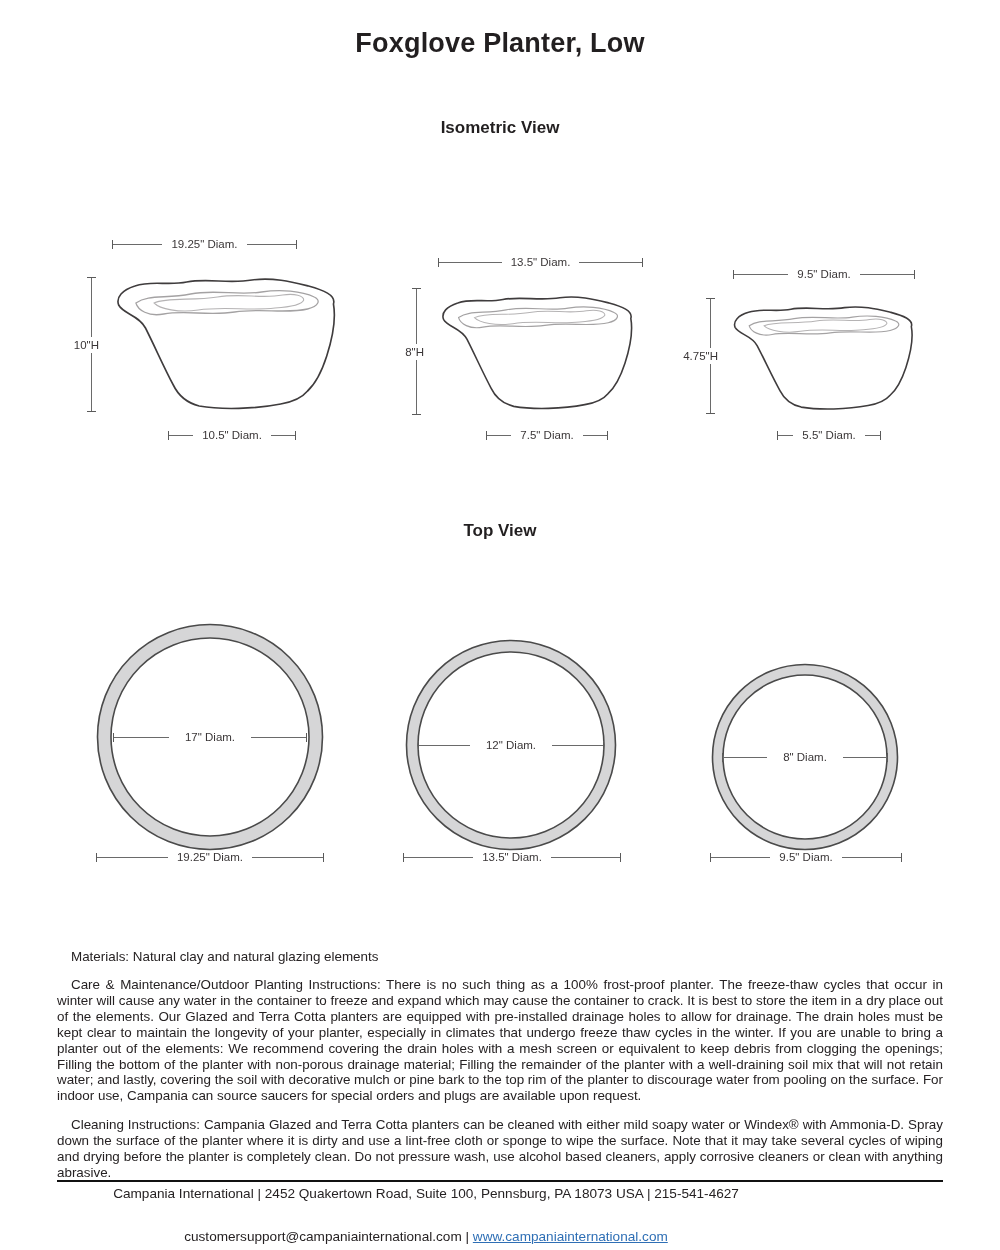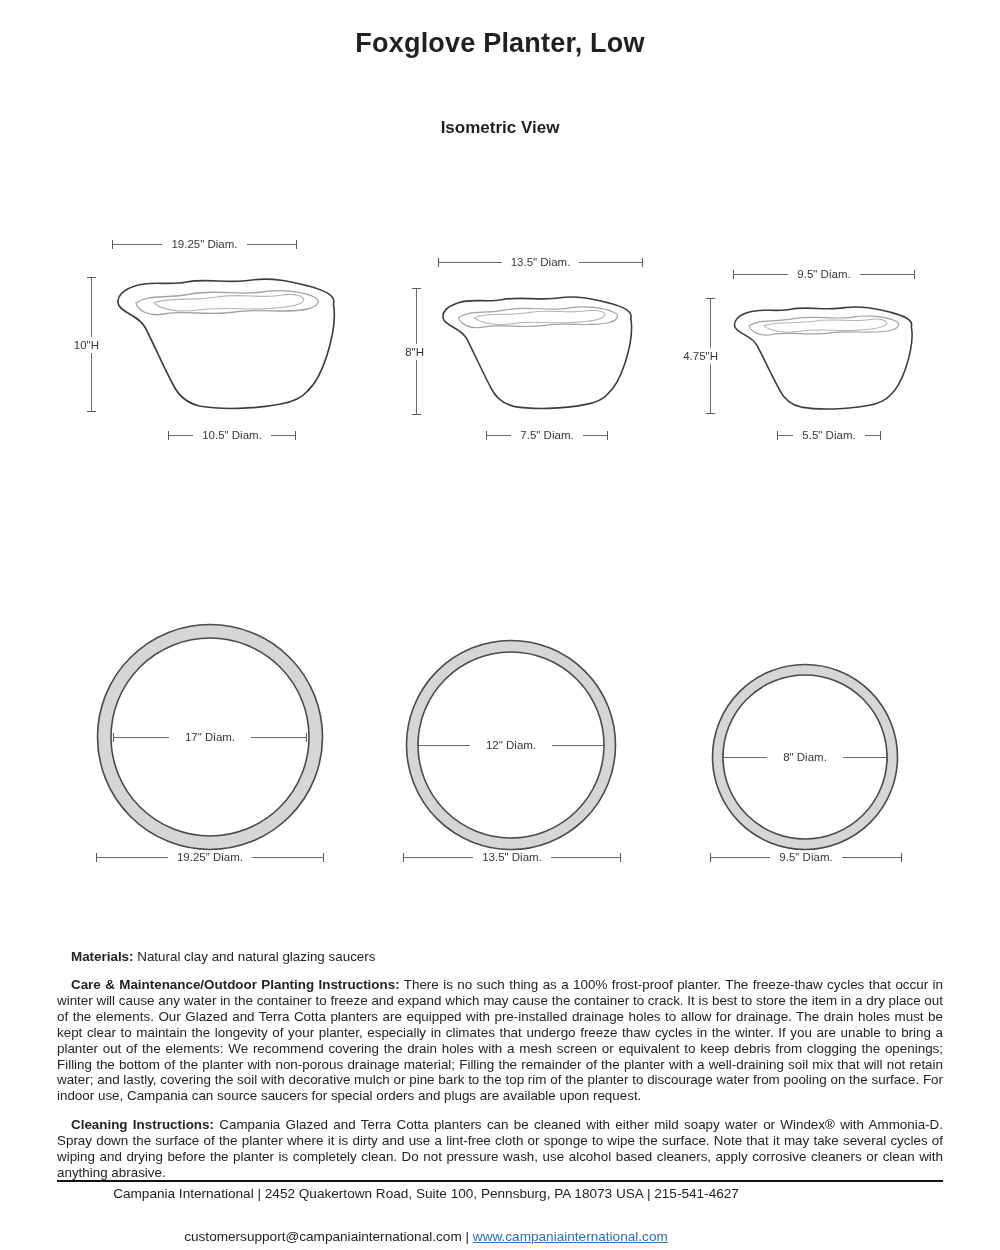--- a/index.html
+++ b/index.html
@@ -30,21 +30,21 @@
   .vdim .vtick.bottom{top:auto;bottom:0;}
   .vdim .vline{position:absolute;left:4px;top:1px;bottom:1px;width:1px;background:#6a6a6a;}
   .vdim .vlabel{
     position:absolute;top:50%;transform:translateY(-50%);right:-3px;
     background:#ffffff;padding:2px 0 2px 2px;
     font-size:11.5px;color:#3a3637;white-space:nowrap;
   }
   
   .copy{left:57px;width:886px;font-size:13.4px;line-height:15.9px;color:#262223;
         text-align:justify;}
-  .copy b{font-weight:bold;padding-left:14px;}
+  .copy b{font-weight:normal;padding-left:14px;}
   #footer-rule{left:57px;width:886px;height:2px;background:#111111;}
   .footer-line{left:0;width:852px;text-align:center;font-size:13.6px;color:#262223;}
   #footer-link{color:#2f6fb5;text-decoration:underline;}
   svg{display:block;}
 </style>
 </head>
 <body>
 
 <div id="page">
 
@@ -123,20 +123,21 @@
     <span class="vlabel">4.75"H</span>
   </div>
   <div class="hdim" style="left:777px;top:431px;width:104px">
     <span class="tick"></span>
       <span class="dline"></span>
     <span class="dlabel">5.5" Diam.</span>
     <span class="dline"></span>
       <span class="tick"></span>
   </div>
 
+  <div class="section-heading abs" style="top:521px">Top View</div>
 
   <svg class="abs" style="left:96px;top:623px" width="228" height="228" viewBox="0 0 228 228">
     <circle cx="114" cy="114" r="112.5" fill="#d6d6d7" stroke="#4a4a4a" stroke-width="1.6"></circle>
     <circle cx="114" cy="114" r="99" fill="#ffffff" stroke="#4a4a4a" stroke-width="1.6"></circle>
   </svg>
   <div class="hdim widegap" style="left:113px;top:733px;width:194px">
     <span class="tick"></span>
       <span class="dline"></span>
     <span class="dlabel">17" Diam.</span>
     <span class="dline"></span>
@@ -181,21 +182,21 @@
       <span class="tick"></span>
   </div>
   <div class="hdim" style="left:710px;top:853px;width:192px">
     <span class="tick"></span>
       <span class="dline"></span>
     <span class="dlabel">9.5" Diam.</span>
     <span class="dline"></span>
       <span class="tick"></span>
   </div>
 
-  <div class="copy abs" style="top:949px"><b>Materials:</b><span> Natural clay and natural glazing saucers</span></div>
+  <div class="copy abs" style="top:949px"><b>Materials:</b><span> Natural clay and natural glazing elements</span></div>
 
   <div class="copy abs" style="top:977px"><b>Care &amp; Maintenance/Outdoor Planting Instructions:</b><span> There is no such thing as a 100% frost-proof planter. The freeze-thaw cycles that occur in winter will cause any water in the container to freeze and expand which may cause the container to crack. It is best to store the item in a dry place out of the elements. Our Glazed and Terra Cotta planters are equipped with pre-installed drainage holes to allow for drainage. The drain holes must be kept clear to maintain the longevity of your planter, especially in climates that undergo freeze thaw cycles in the winter. If you are unable to bring a planter out of the elements: We recommend covering the drain holes with a mesh screen or equivalent to keep debris from clogging the openings; Filling the bottom of the planter with non-porous drainage material; Filling the remainder of the planter with a well-draining soil mix that will not retain water; and lastly, covering the soil with decorative mulch or pine bark to the top rim of the planter to discourage water from pooling on the surface. For indoor use, Campania can source saucers for special orders and plugs are available upon request.</span></div>
 
   <div class="copy abs" style="top:1117px"><b>Cleaning Instructions:</b><span> Campania Glazed and Terra Cotta planters can be cleaned with either mild soapy water or Windex® with Ammonia-D. Spray down the surface of the planter where it is dirty and use a lint-free cloth or sponge to wipe the surface. Note that it may take several cycles of wiping and drying before the planter is completely clean. Do not pressure wash, use alcohol based cleaners, apply corrosive cleaners or clean with anything abrasive.</span></div>
 
   <div id="footer-rule" class="abs" style="top:1180px"></div>
   <div class="footer-line abs" style="top:1186px">Campania International | 2452 Quakertown Road, Suite 100, Pennsburg, PA 18073 USA | 215-541-4627</div>
   <div class="footer-line abs" style="top:1229px"><span>customersupport@campaniainternational.com</span><span> | </span><a id="footer-link" href="#">www.campaniainternational.com</a></div>
 
 </div>

